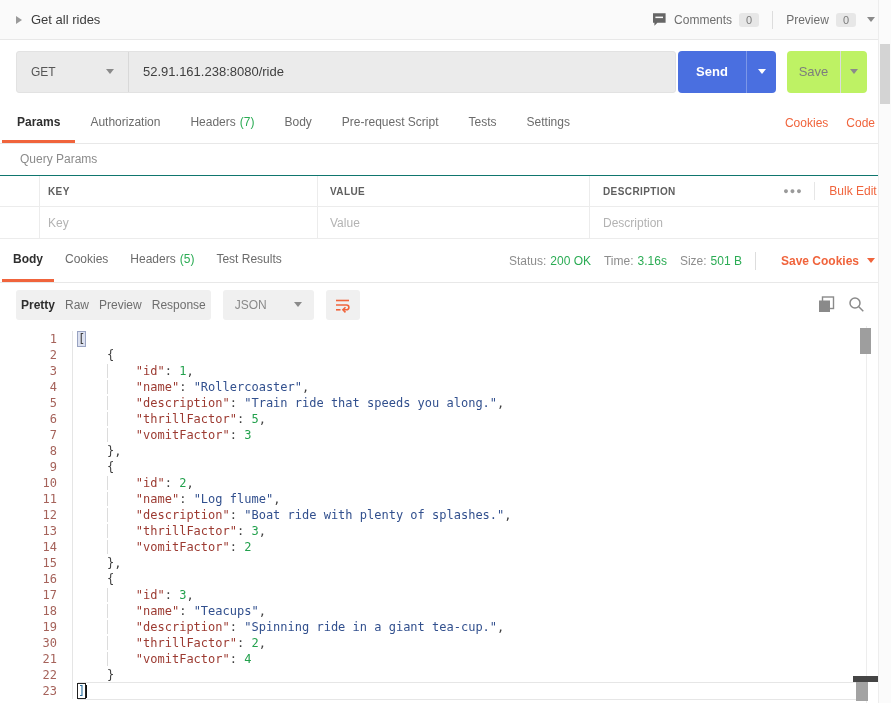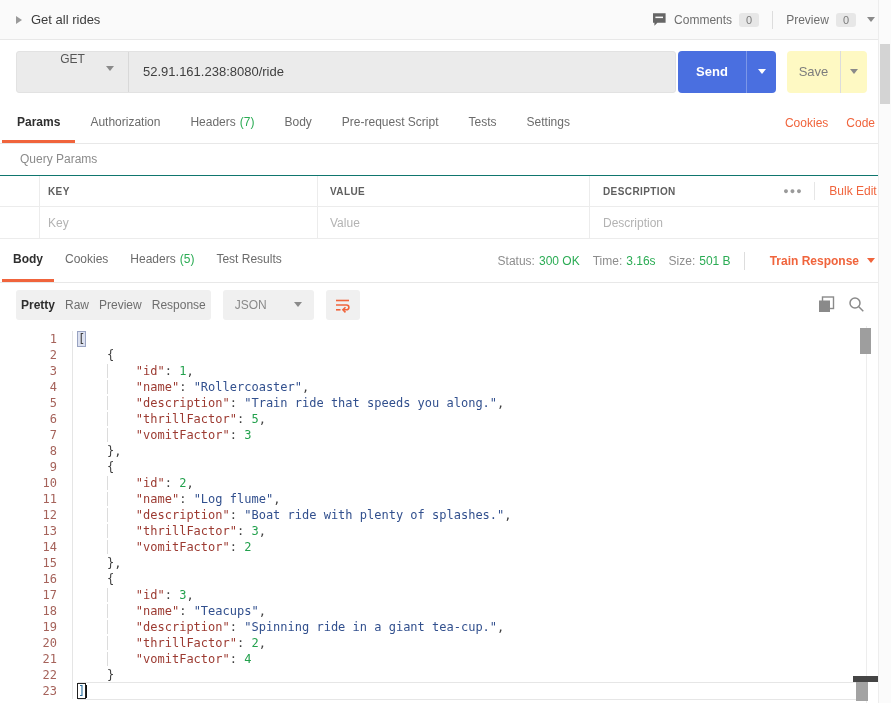--- a/index.html
+++ b/index.html
@@ -15,27 +15,27 @@
   .top-action { display:flex; align-items:center; gap:7px; color:#6e6e6e; font-size:12px; cursor:pointer; }
   .badge { background:#e7e7e7; color:#7b7b7b; font-size:11px; padding:1px 7px; border-radius:3px; }
   .vdiv { width:1px; height:18px; background:#ddd; margin:0 13px; }
   .caret { width:0; height:0; border-left:4px solid transparent; border-right:4px solid transparent; border-top:5px solid #8a8a8a; }
   .caret.white { border-top-color:#fff; }
   .caret.orange { border-top-color:#f0643c; }
 
   
   .request-row { height:63px; display:flex; align-items:center; padding:0 16px; }
   .url-bar { display:flex; width:660px; height:42px; background:#ebebeb; border:1px solid #e2e2e2; border-radius:3px; align-items:stretch; }
-  .method { width:112px; display:flex; align-items:center; padding:0 14px; border-right:1px solid #d8d8d8; color:#565656; cursor:pointer;flex-direction:column; }
+  .method { width:112px; display:flex; align-items:center; padding:0 14px; border-right:1px solid #d8d8d8; color:#565656; cursor:pointer; }
   .method .caret { margin-left:auto; }
   .url-input { flex:1; border:none; outline:none; background:transparent; padding:0 14px; font-size:13px; color:#3f3f3f; font-family:"Liberation Sans", sans-serif; }
   .send-btn { margin-left:2px; width:98px; height:42px; background:#4a6fe0; border-radius:4px; display:flex; color:#fff; cursor:pointer; }
   .send-main { flex:1; display:flex; align-items:center; justify-content:center; font-size:13px; font-weight:bold; border-right:1px solid rgba(255,255,255,.28); }
   .send-caret { width:29px; display:flex; align-items:center; justify-content:center; }
-  .save-btn { margin-left:11px; width:80px; height:42px; background:#fef9c3; border-radius:4px; display:flex; color:#7d7d7d; cursor:pointer; }
+  .save-btn { margin-left:11px; width:80px; height:42px; background:#bef264; border-radius:4px; display:flex; color:#7d7d7d; cursor:pointer; }
   .save-main { flex:1; display:flex; align-items:center; justify-content:center; font-size:13px; border-right:1px solid #dcdcdc; }
   .save-caret { width:26px; display:flex; align-items:center; justify-content:center; }
 
   
   .tabs-row { height:41px; display:flex; align-items:stretch; padding:0 16px 0 2px; border-bottom:1px solid #e8e8e8; }
   .tab { padding:0 15px; display:flex; align-items:center; gap:4px; color:#6b6b6b; border-bottom:3px solid transparent; cursor:pointer; white-space:nowrap; }
   .tab.active { color:#2f2f2f; font-weight:bold; border-bottom-color:#f0643c;text-align:center; }
   .tab .count { color:#2bac54; font-weight:normal; }
   .tabs-right { margin-left:auto; display:flex; align-items:center; gap:18px; }
   .link-orange { color:#f0643c; cursor:pointer; }
@@ -211,28 +211,28 @@
       </div>
     <div class="tab">
         <span>Headers</span>
         <span class="count">(5)</span>
       </div>
     <div class="tab">
         <span>Test Results</span>
       </div>
     <div class="resp-meta">
       <span class="meta-label">Status:</span>
-      <span class="meta-value">300 OK</span>
+      <span class="meta-value">200 OK</span>
       <span class="meta-label">Time:</span>
       <span class="meta-value">3.16s</span>
       <span class="meta-label">Size:</span>
       <span class="meta-value" style="margin-right:0;">501 B</span>
       <span class="vdiv"></span>
       <span class="save-response">
-        <span>Train Response</span>
+        <span>Save Cookies</span>
         <span class="caret orange"></span>
       </span>
     </div>
   </div>
 
   <div class="resp-toolbar">
     <div class="seg">
       <div class="seg-item active">Pretty</div>
       <div class="seg-item">Raw</div>
       <div class="seg-item">Preview</div>
@@ -281,21 +281,21 @@
           <div class="ln">10</div>
           <div class="ln">11</div>
           <div class="ln">12</div>
           <div class="ln">13</div>
           <div class="ln">14</div>
           <div class="ln">15</div>
           <div class="ln">16</div>
           <div class="ln">17</div>
           <div class="ln">18</div>
           <div class="ln">19</div>
-          <div class="ln">20</div>
+          <div class="ln">30</div>
           <div class="ln">21</div>
           <div class="ln">22</div>
           <div class="ln">23</div>
         </div>
       <div class="lines">
           <div class="line"><span class="tok-punc bm">[</span></div>
           <div class="line"><span>    </span><span class="tok-punc">{</span></div>
           <div class="line"><span>    </span><span class="guide">    </span><span class="tok-key">"id"</span><span class="tok-punc">:</span><span> </span><span class="tok-num">1</span><span class="tok-punc">,</span></div>
           <div class="line"><span>    </span><span class="guide">    </span><span class="tok-key">"name"</span><span class="tok-punc">:</span><span> </span><span class="tok-str">"Rollercoaster"</span><span class="tok-punc">,</span></div>
           <div class="line"><span>    </span><span class="guide">    </span><span class="tok-key">"description"</span><span class="tok-punc">:</span><span> </span><span class="tok-str">"Train ride that speeds you along."</span><span class="tok-punc">,</span></div>

